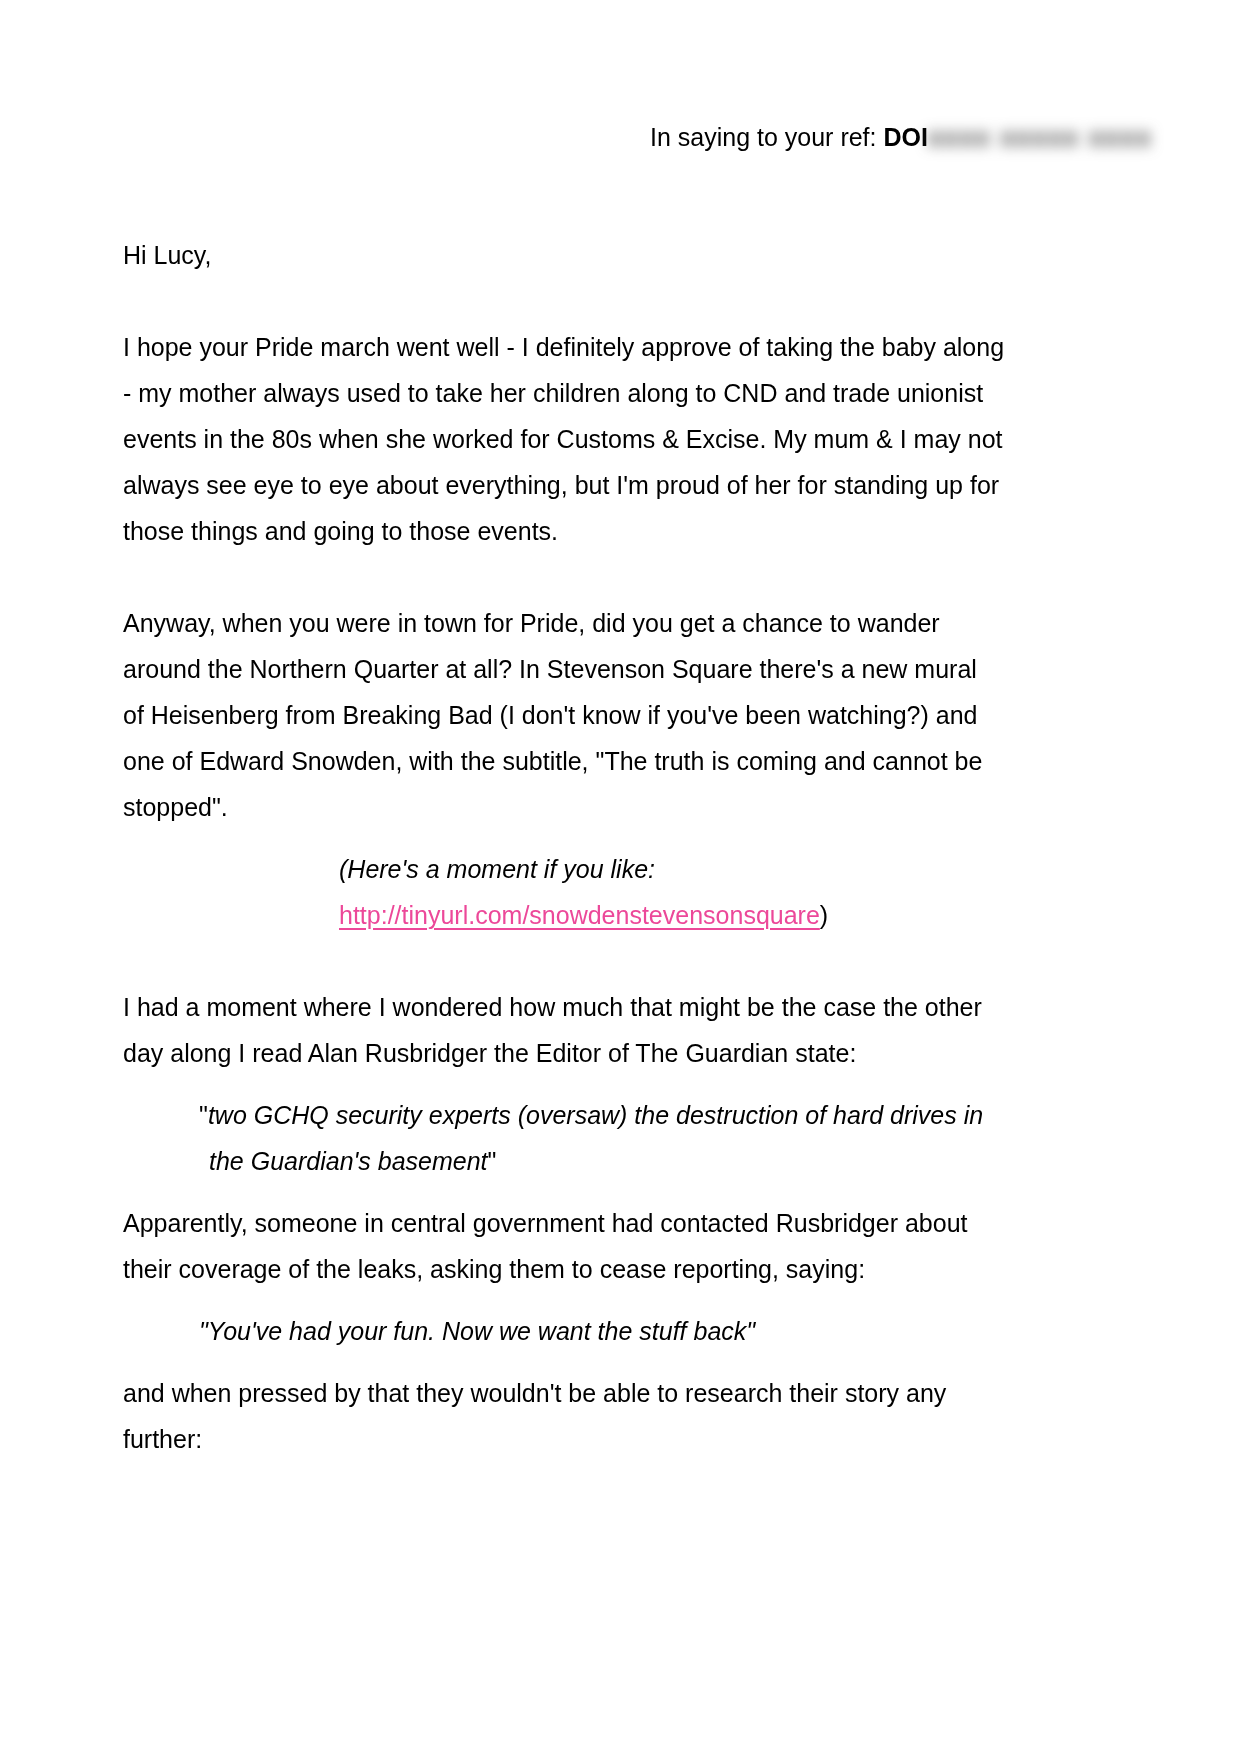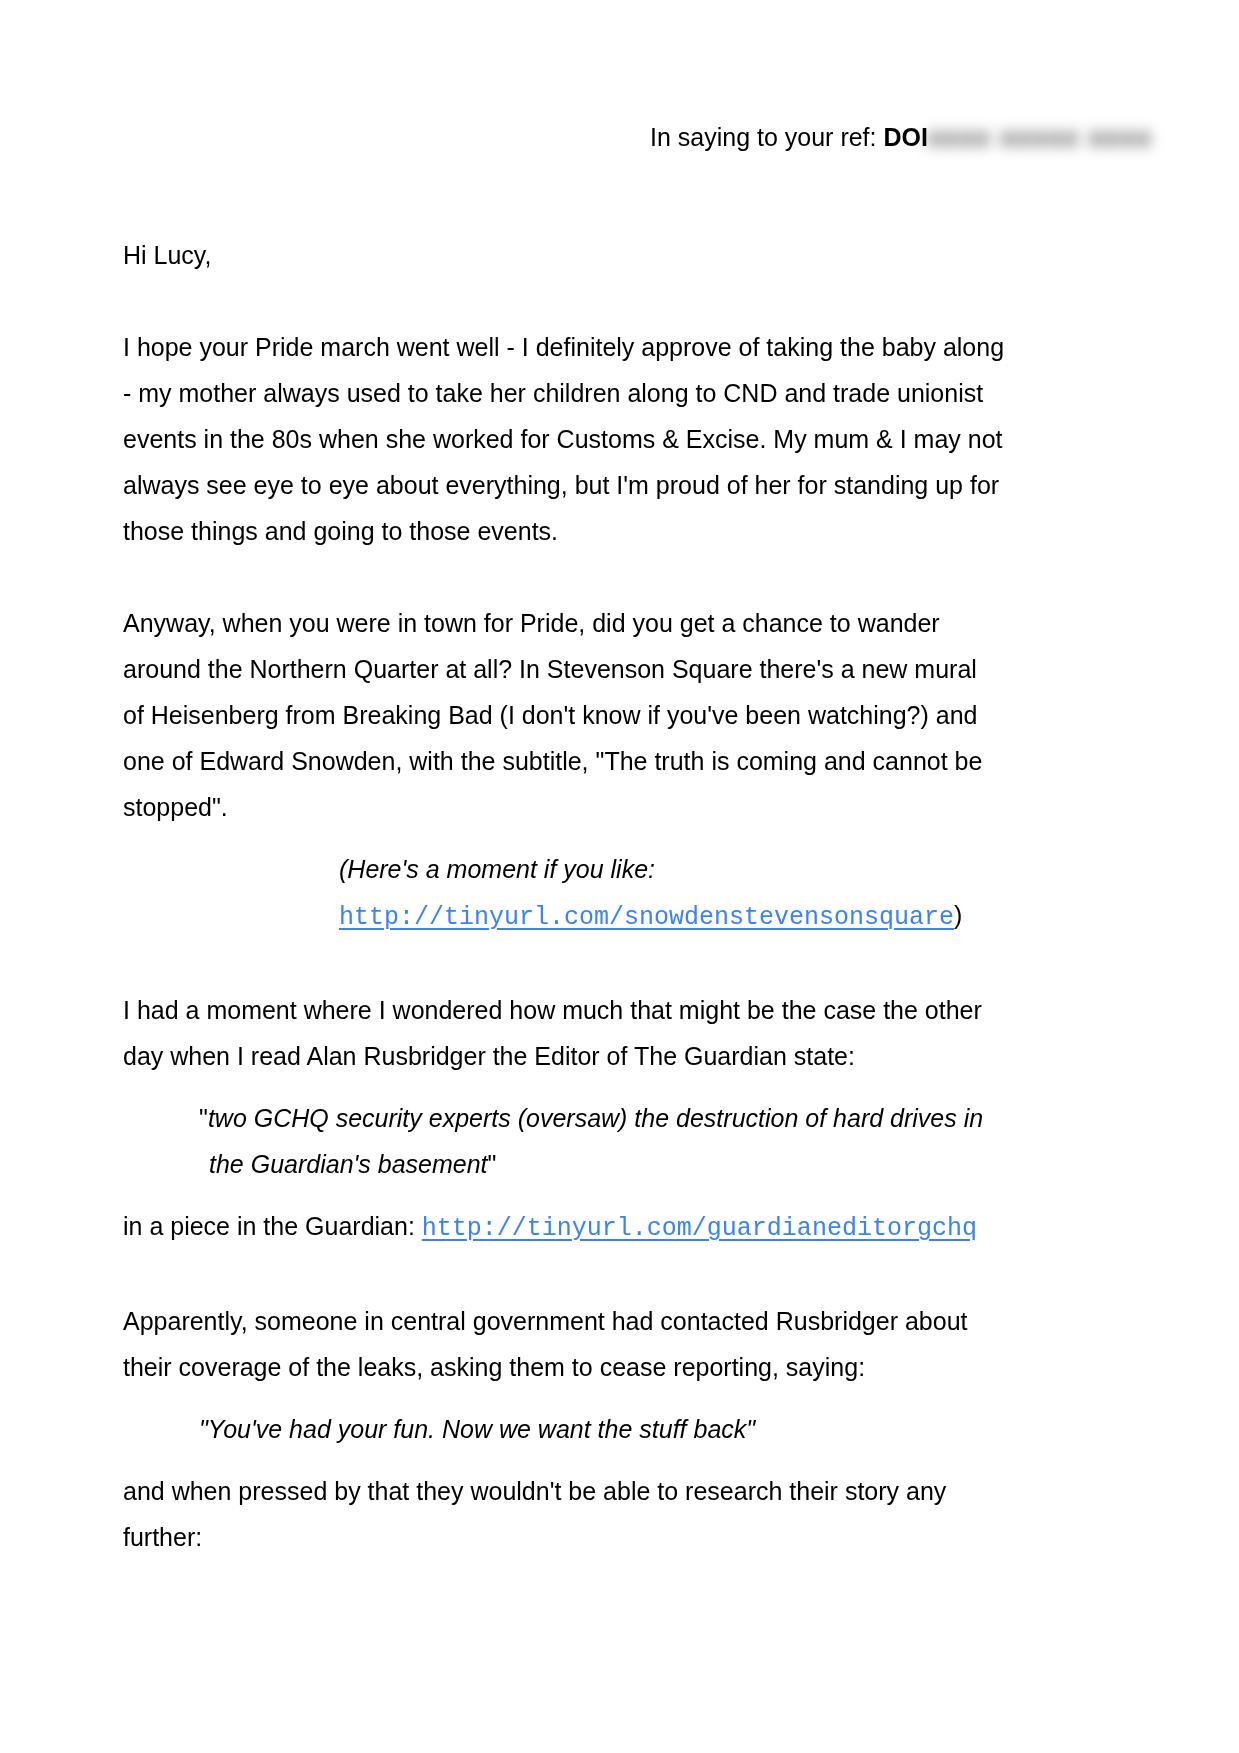--- a/index.html
+++ b/index.html
@@ -27,26 +27,25 @@
     user-select: none;
   }
   .greeting { margin-bottom: 46px; }
   .mb46 { margin-bottom: 46px; }
   .mb12 { margin-bottom: 12px; }
   .mb10 { margin-bottom: 10px; }
   .mb5  { margin-bottom: 5px; }
   .pic-note { margin-left: 232px; }
   .quote { padding-left: 86px; text-indent: -10px; }
   a.link {
-    color: #3b82f6;
+    color: #ec4899;
     text-decoration: underline;
     text-decoration-thickness: 2px;
     text-underline-offset: 4px;
     cursor: pointer;
-    font-family: Liberation Mono, monospace;
   }
 </style>
 </head>
 <body>
 
 <div class="page">
 
   <p class="ref-line"><span>In saying to your ref: </span><span class="b">DOI</span><span class="b redacted">xxxx xxxxx xxxx</span></p>
 
   <p class="greeting">Hi Lucy,</p>
@@ -60,26 +59,25 @@
 
   <p class="mb12">Anyway, when you were in town for Pride, did you get a chance to wander
 around the Northern Quarter at all? In Stevenson Square there's a new mural
 of Heisenberg from Breaking Bad (I don't know if you've been watching?) and
 one of Edward Snowden, with the subtitle, "The truth is coming and cannot be
 stopped".</p>
 
   <p class="pic-note mb46"><span class="i">(Here's a moment if you like: </span><a class="link">http://tinyurl.com/snowdenstevensonsquare</a><span>)</span></p>
 
   <p class="mb10">I had a moment where I wondered how much that might be the case the other
-day when I read Alan Rusbridger the Editor of The Guardian state:</p>
+day along I read Alan Rusbridger the Editor of The Guardian state:</p>
 
   <p class="quote mb10"><span>"</span><span class="i pre">two GCHQ security experts (oversaw) the destruction of hard drives in
 the Guardian's basement</span><span>"</span></p>
 
-  <p class="mb46"><span>in a piece in the Guardian: </span><a class="link">http://tinyurl.com/guardianeditorgchq</a></p>
 
   <p class="mb5">Apparently, someone in central government had contacted Rusbridger about
 their coverage of the leaks, asking them to cease reporting, saying:</p>
 
   <p class="quote i mb12">"You've had your fun. Now we want the stuff back"</p>
 
   <p>and when pressed by that they wouldn't be able to research their story any
 further:</p>
 
 </div>

